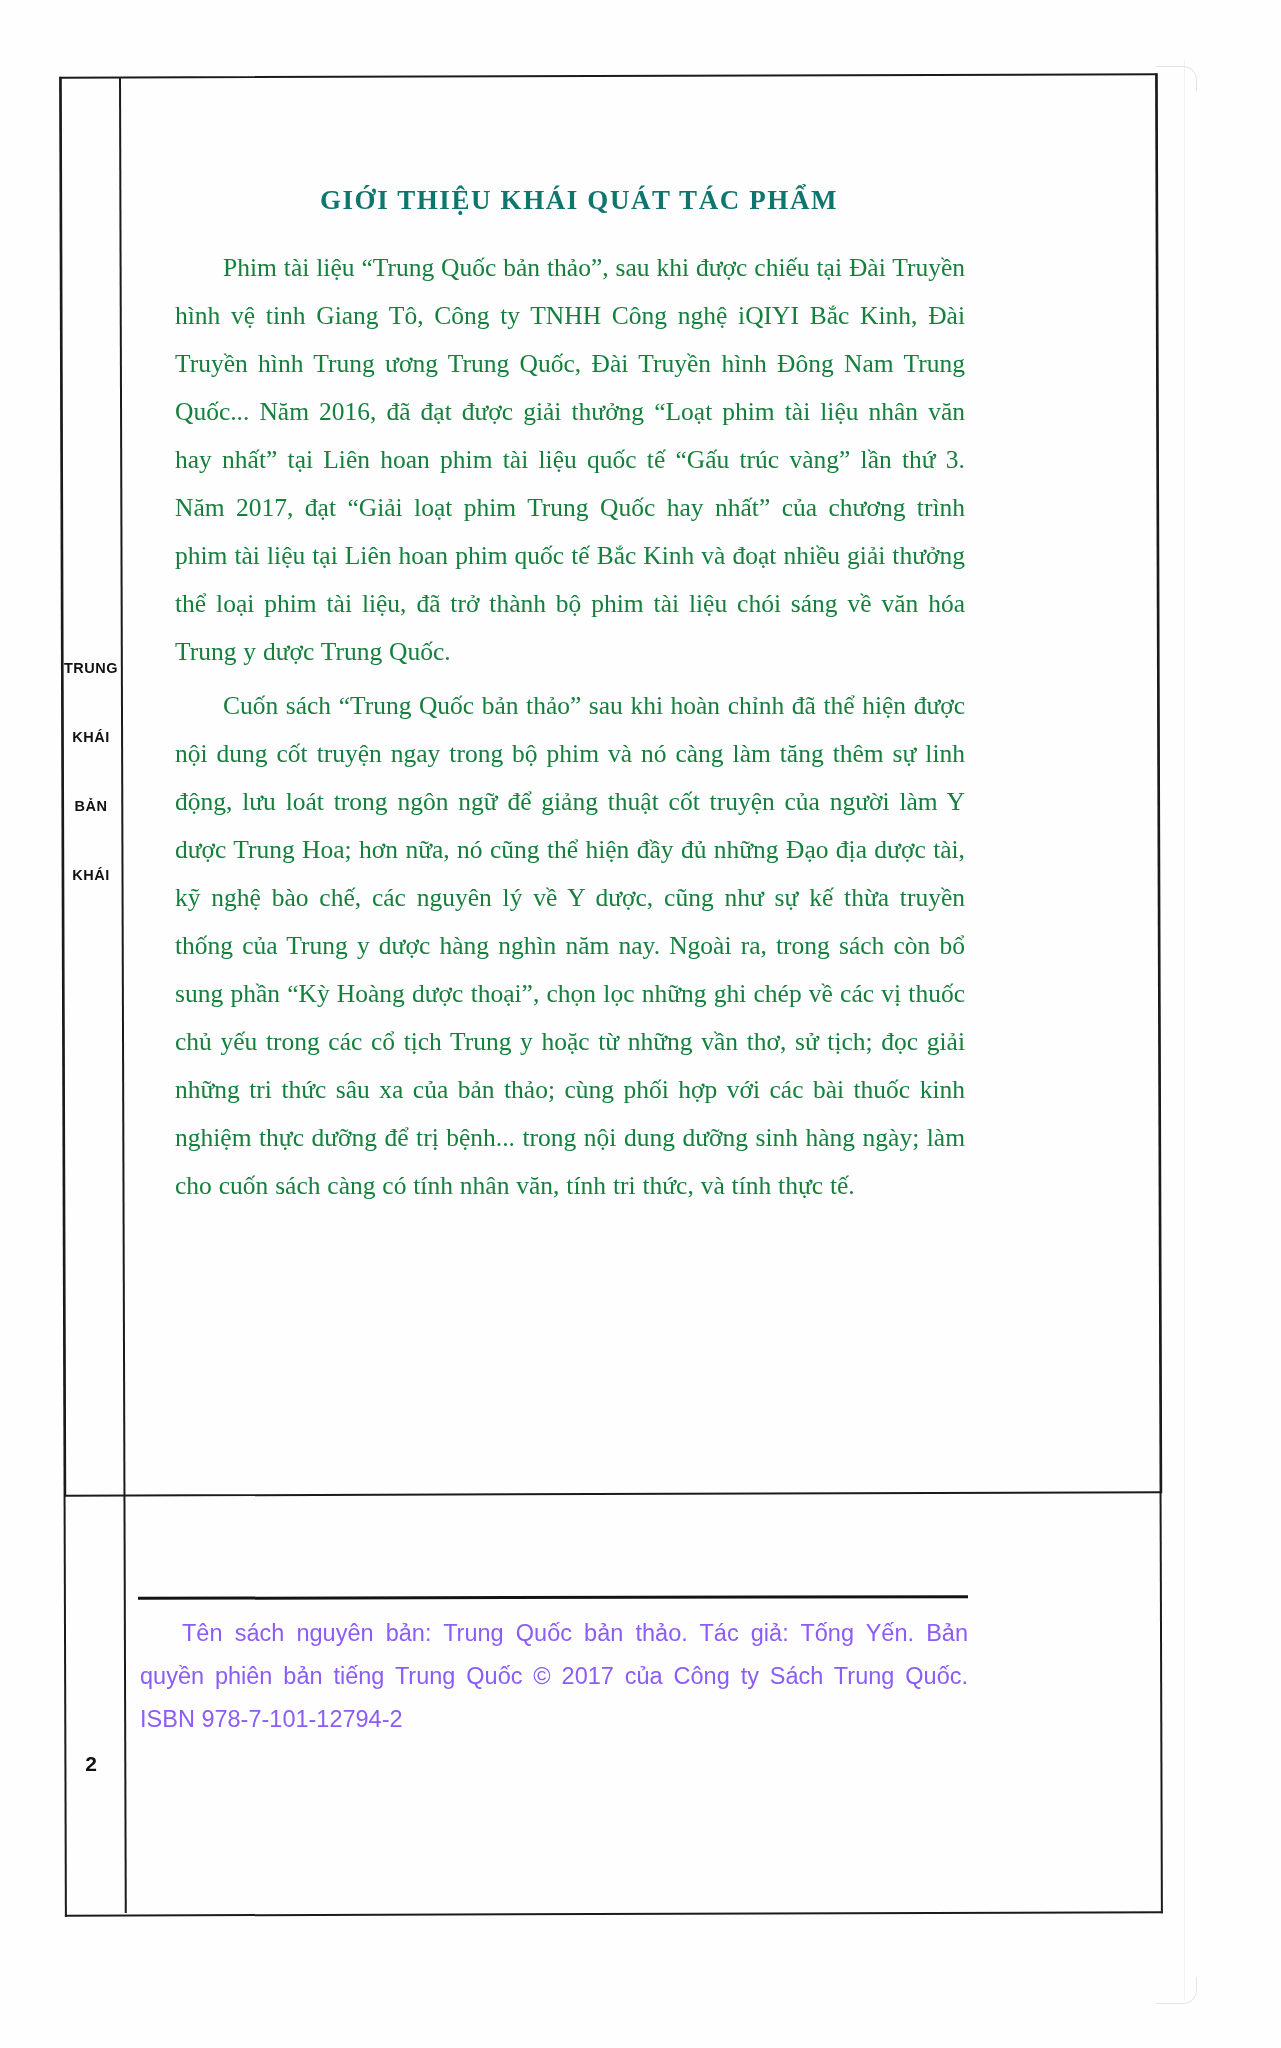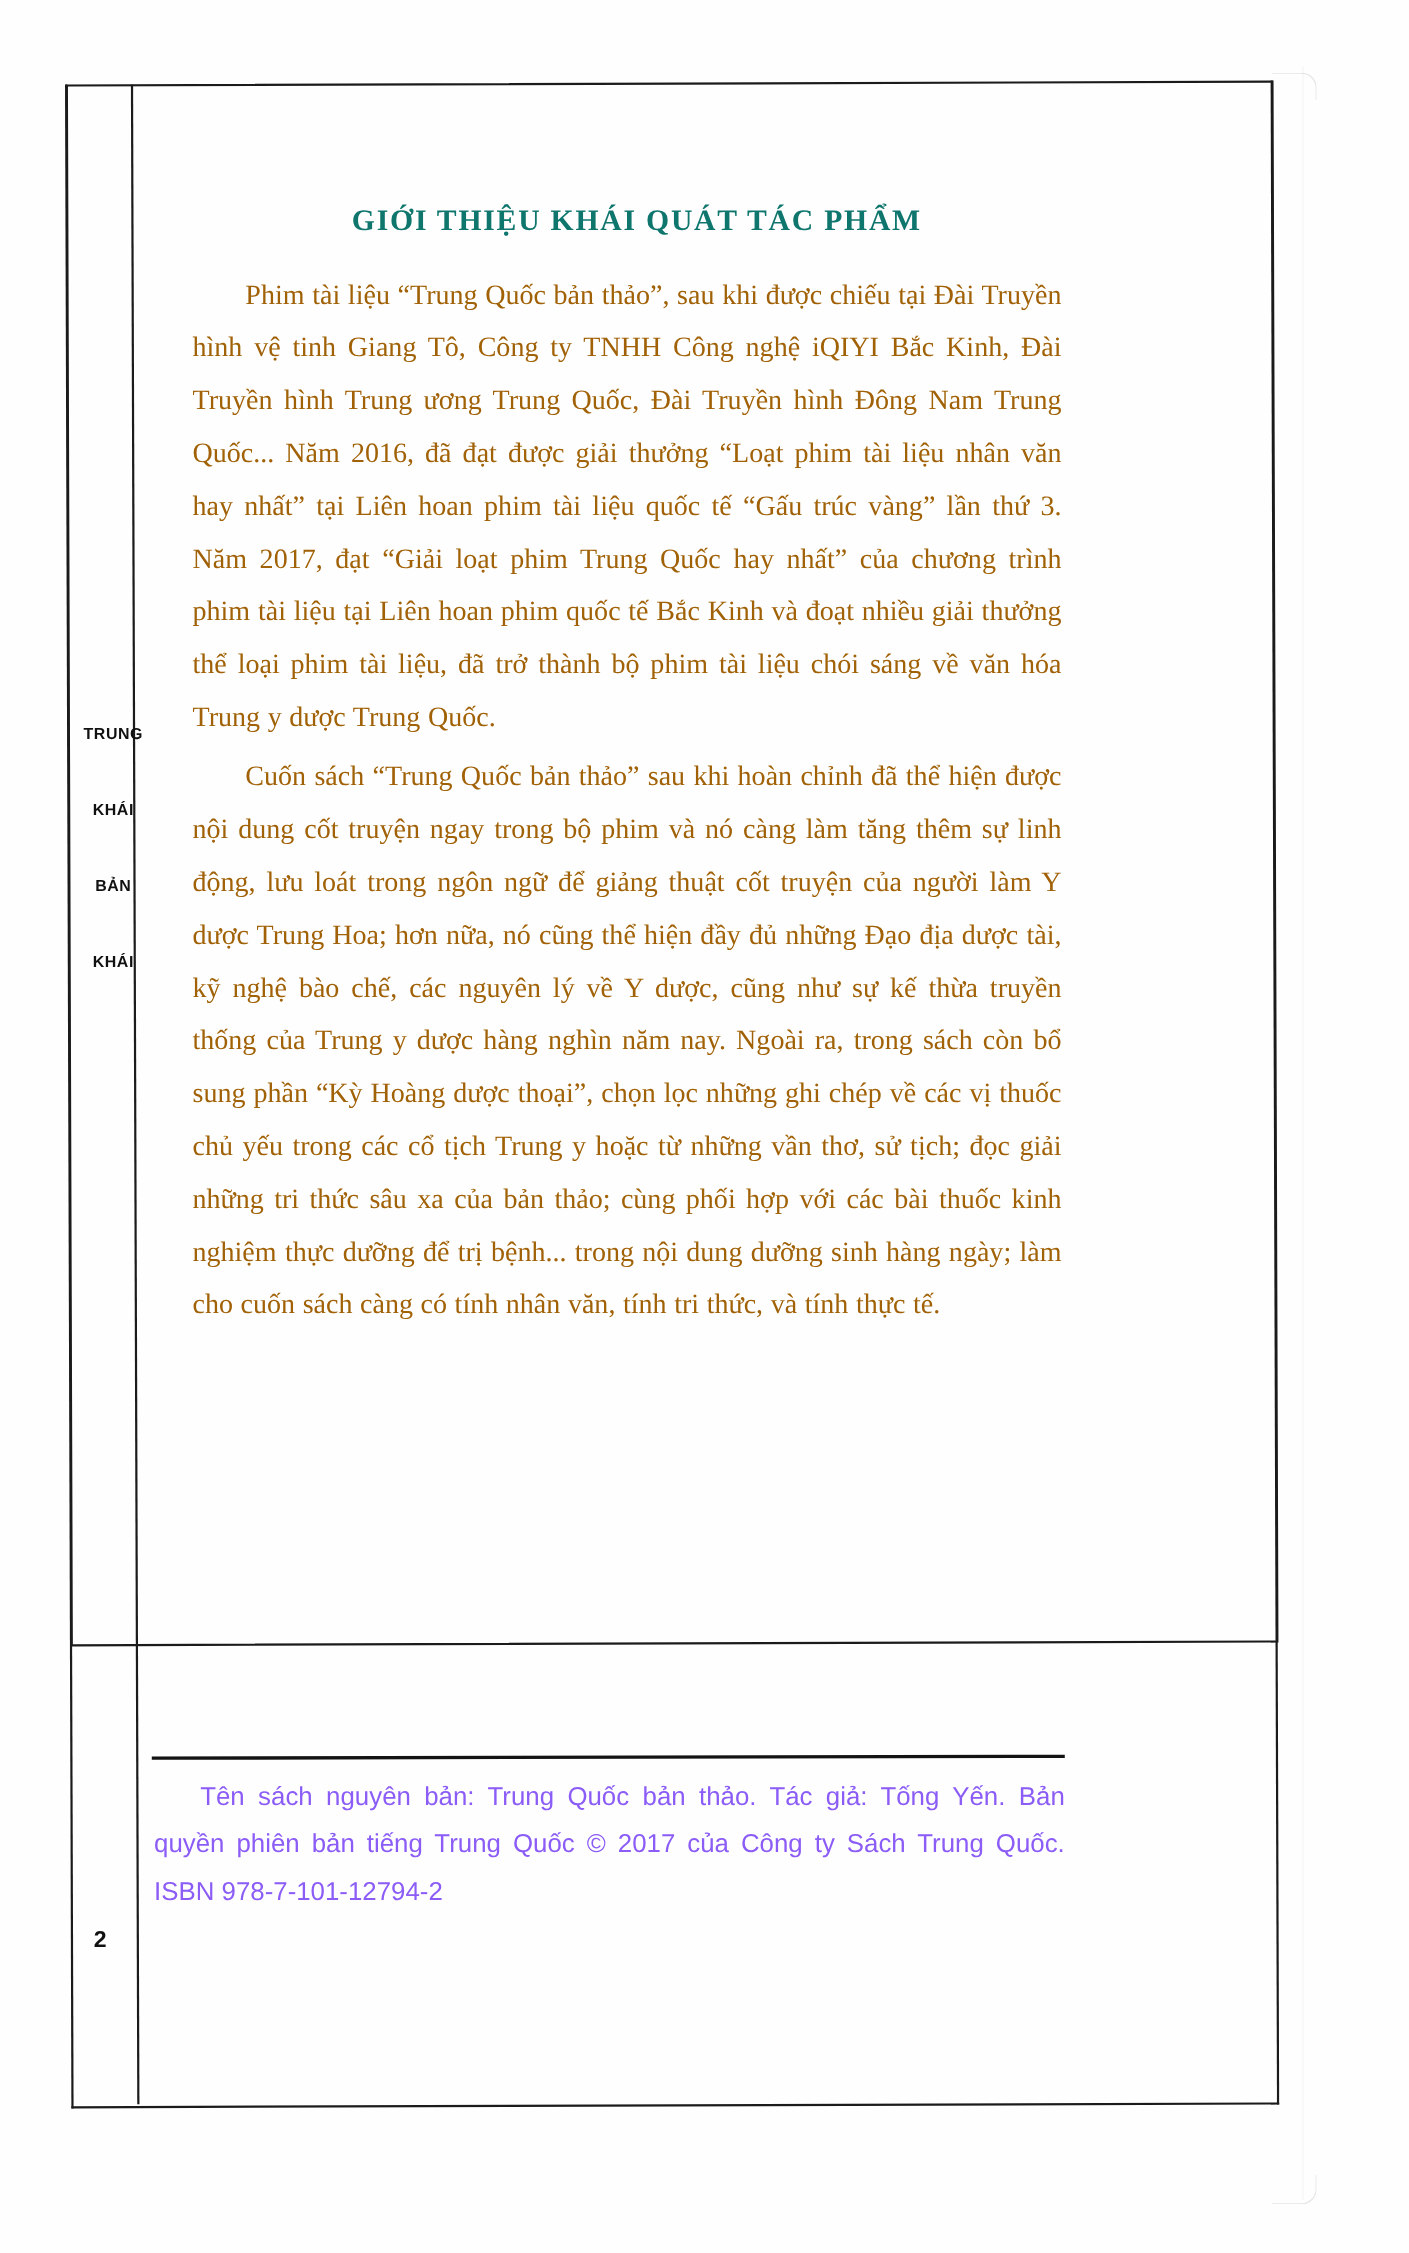--- a/index.html
+++ b/index.html
@@ -64,21 +64,20 @@
   
   .side-tab {
     position: absolute;
     left: 62px;
     top: 660px;
     width: 58px;
     display: flex;
     flex-direction: column;
     align-items: center;
     gap: 53px;
-    padding-left: 12px;
   }
   .side-tab-word {
     font-family: "Liberation Sans", "DejaVu Sans", sans-serif;
     font-weight: bold;
     font-size: 14.5px;
     letter-spacing: 0.5px;
     color: #111;
     white-space: nowrap;
   }
 
@@ -115,21 +114,21 @@
     padding-left: 18px;
   }
 
   .para {
     font-size: 25.5px;
     line-height: 48px;
     text-align: justify;
     text-justify: inter-word;
     text-indent: 48px;
     margin: 0 0 6px 0;
-    color: #a16207;
+    color: #15803d;
     word-spacing: 0.5px;
   }
 
   
   .footer-rule {
     position: absolute;
     left: 138px;
     top: 1596px;
     width: 830px;
     height: 3px;

